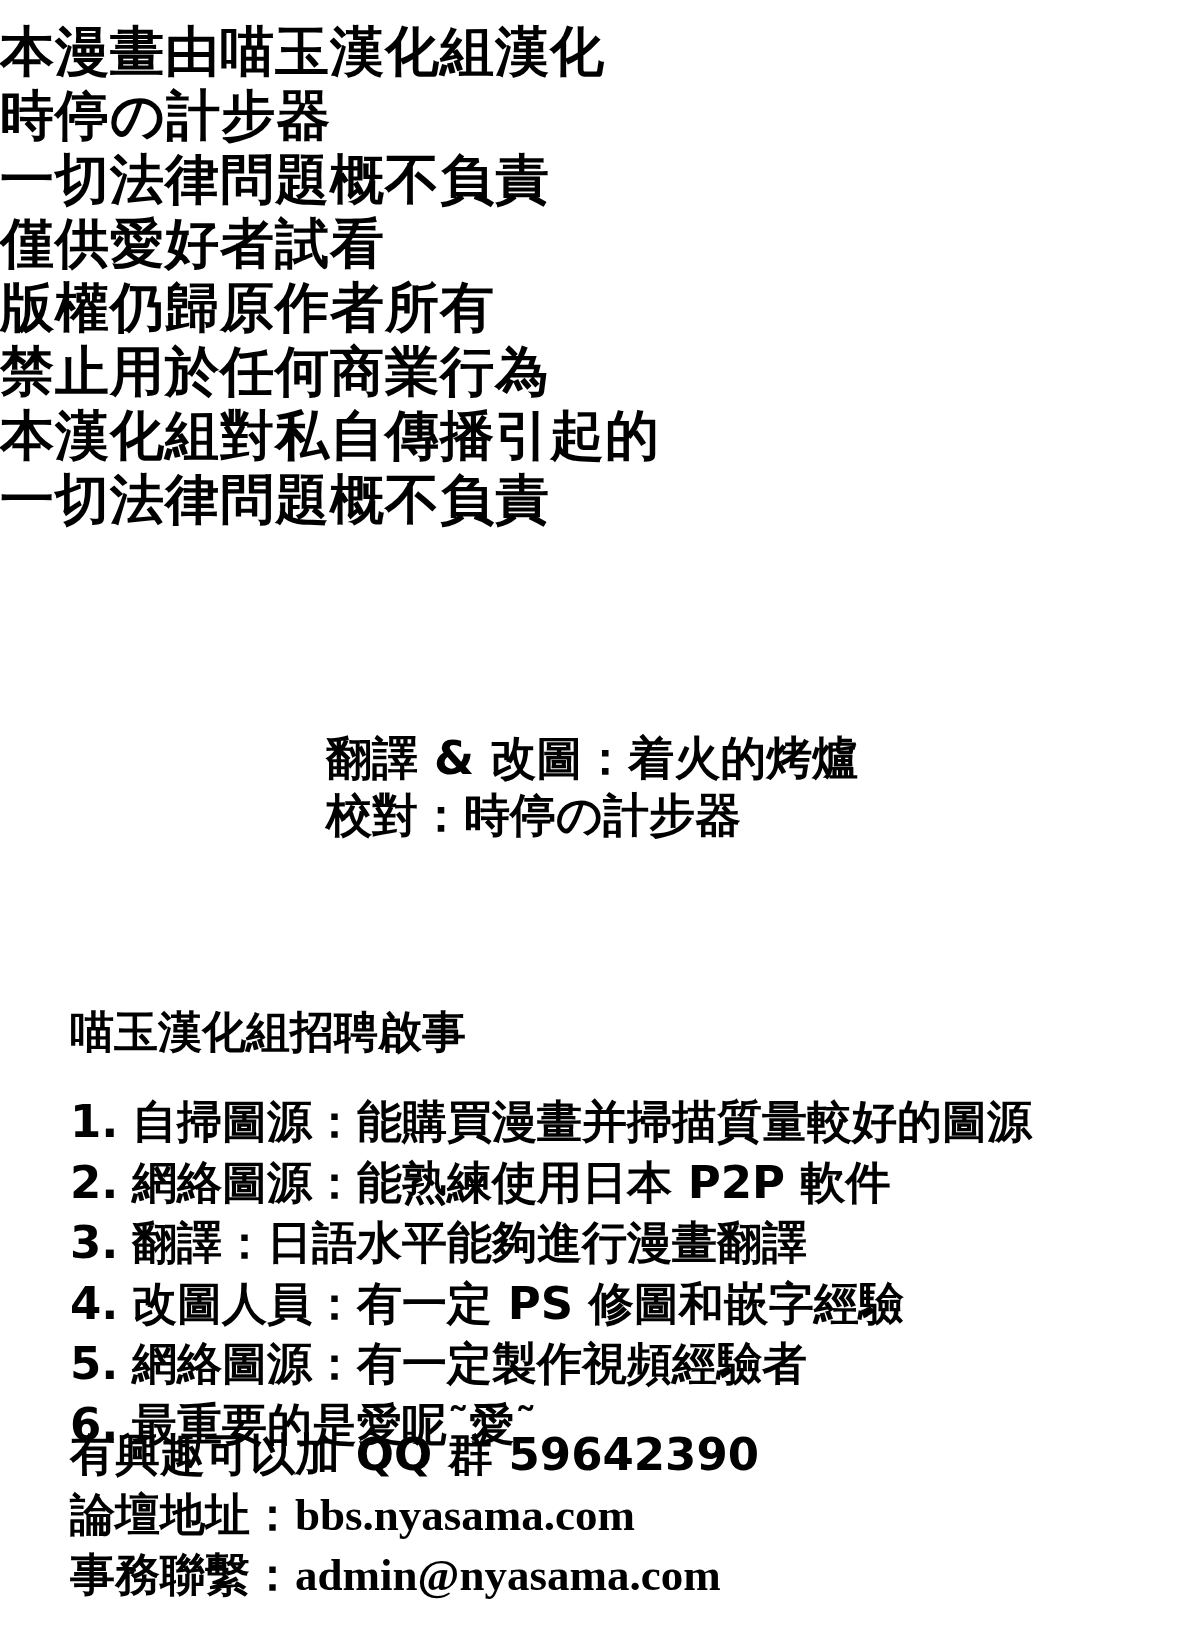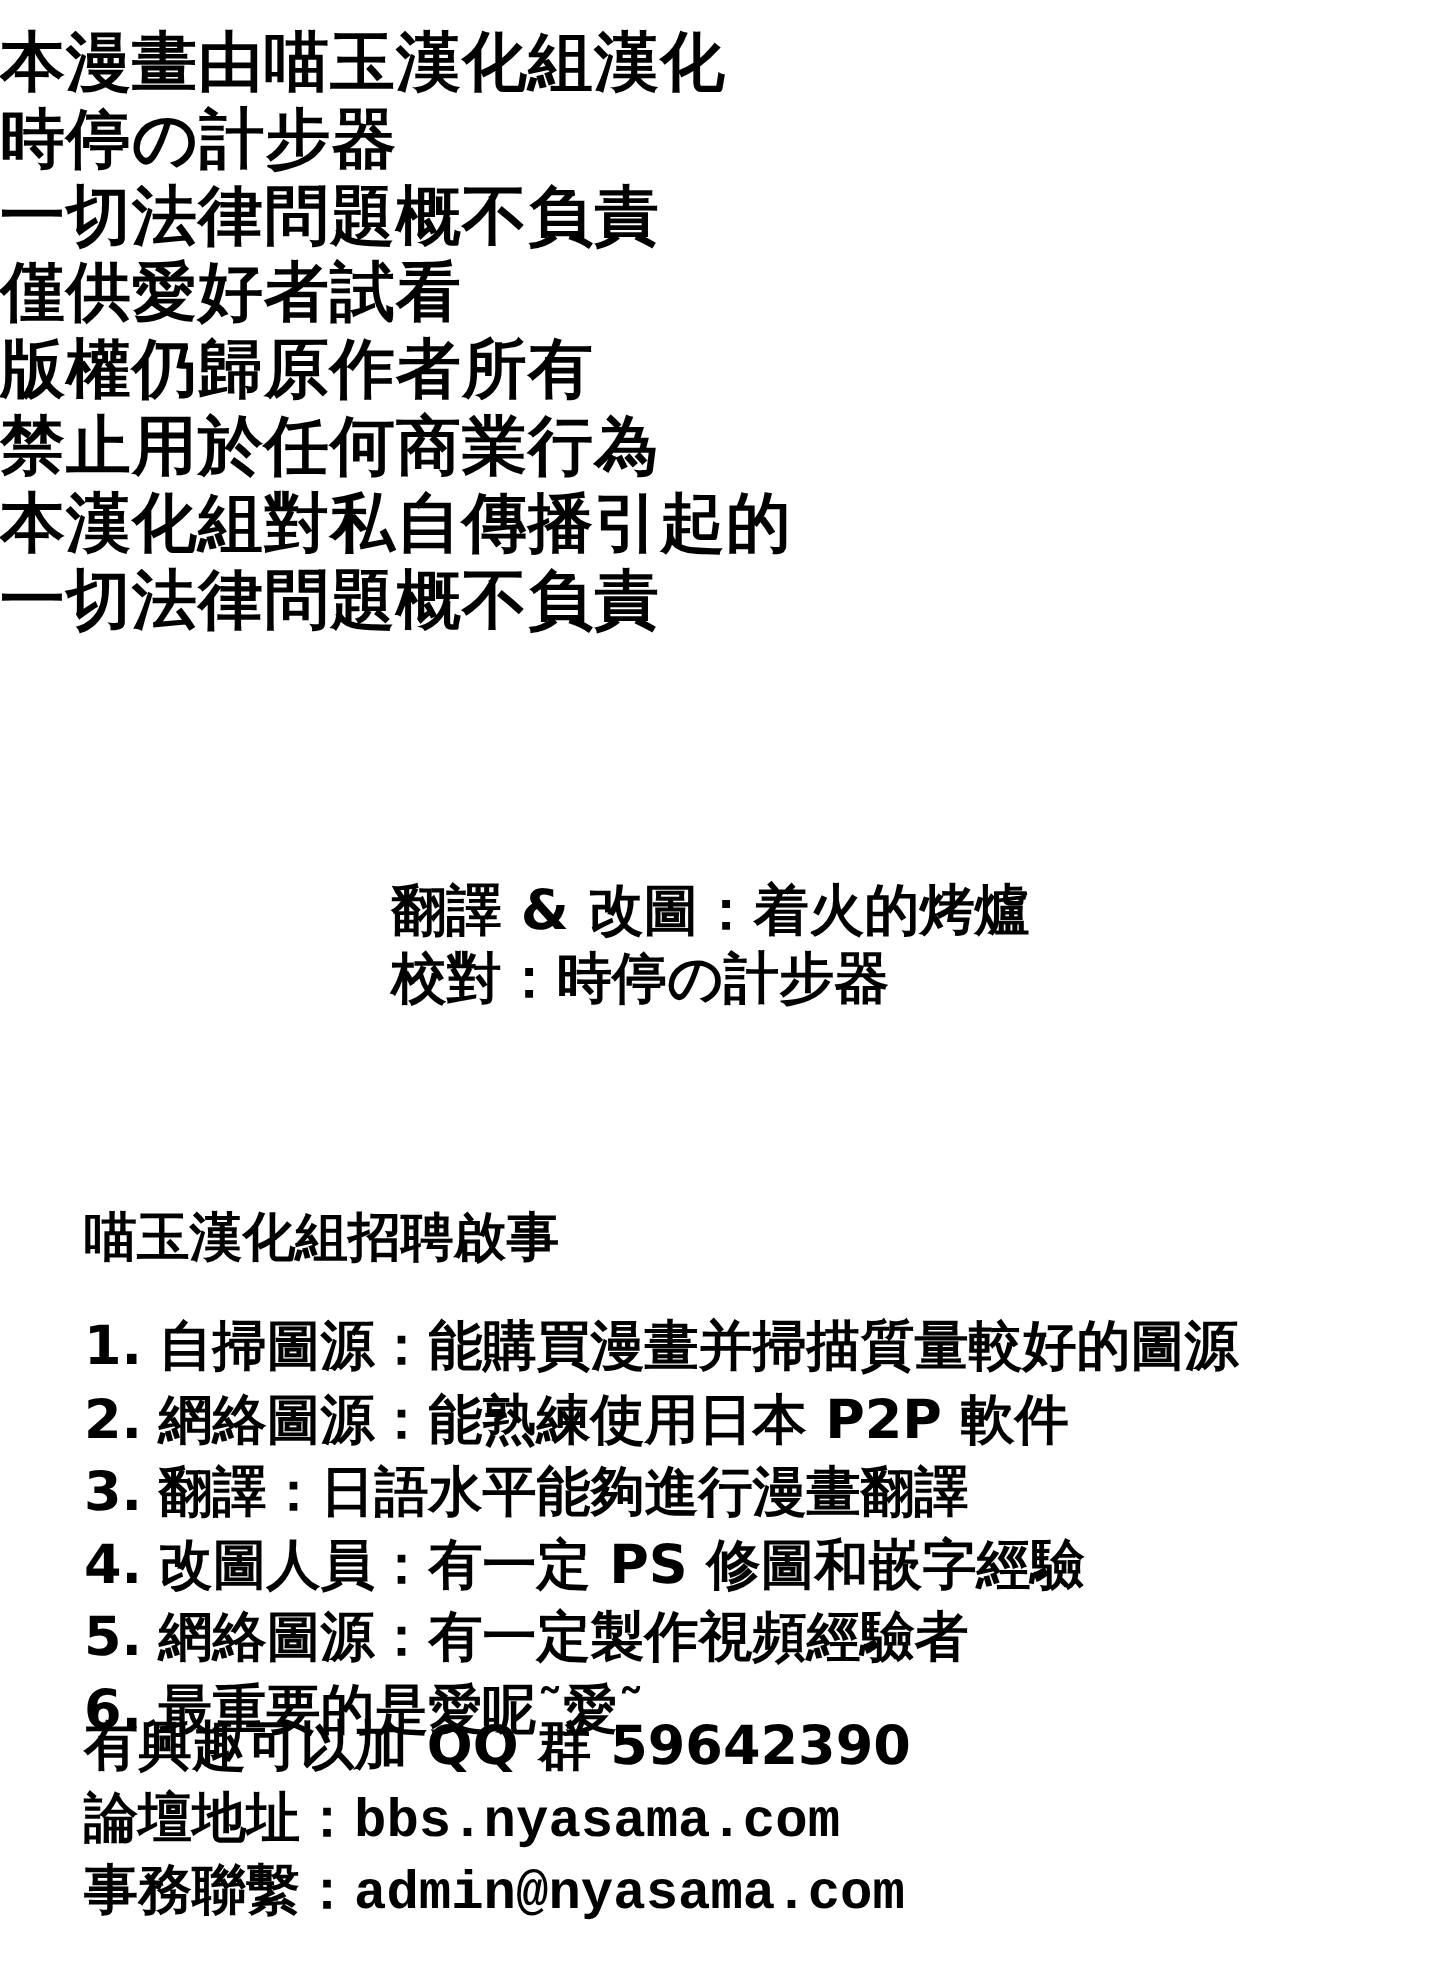--- a/index.html
+++ b/index.html
@@ -80,21 +80,21 @@
       top: 1425px;
     }
     .contact-line {
       font-size: 45px;
       line-height: 60px;
       height: 60px;
       font-weight: bold;
       white-space: nowrap;
     }
     .contact-line .mono {
-      font-family: Liberation Mono, monospace;
+      font-family: Liberation Serif, serif;
     }
   </style>
 </head>
 <body>
 
 <div class="page">
 
   <div class="notice">
     <div class="notice-line">本漫畫由喵玉漢化組漢化</div>
     <div class="notice-line">時停の計步器</div>

